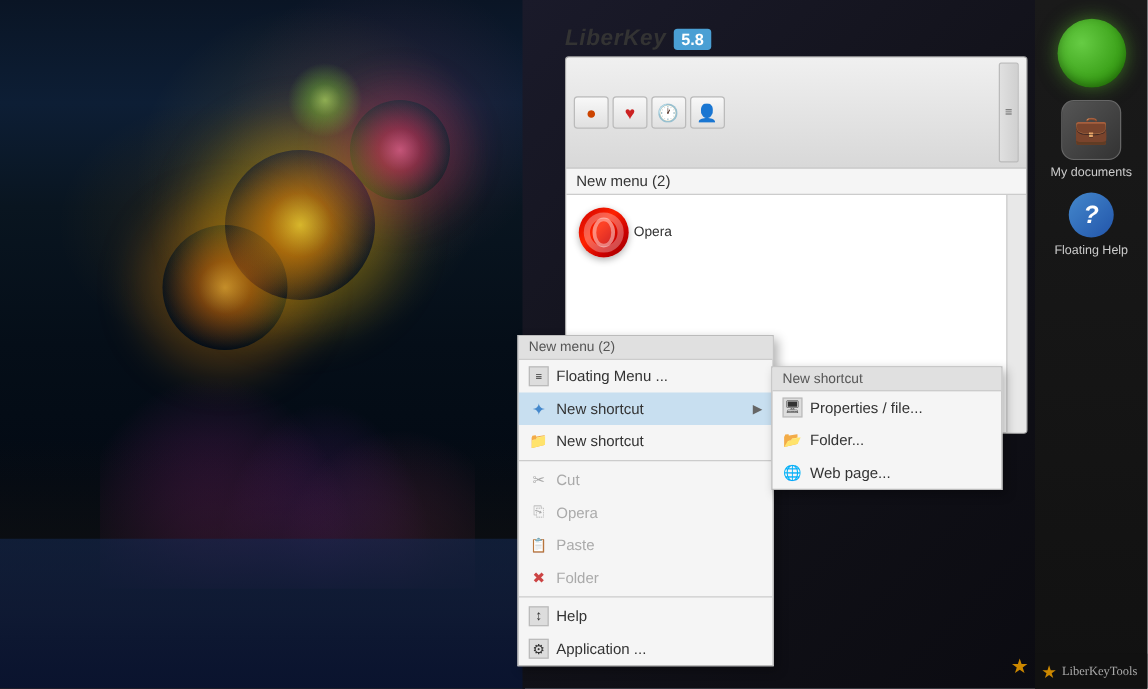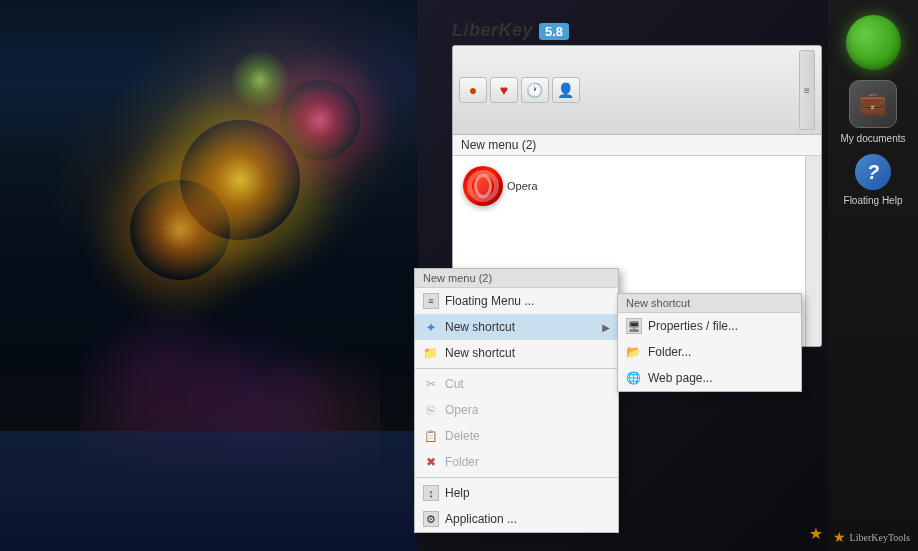--- a/index.html
+++ b/index.html
@@ -533,21 +533,21 @@
     <span>Cut</span>
   </div>
 
   <div class="menu-item disabled">
     <span class="menu-item-icon" style="font-size:11px;">⎘</span>
     <span>Opera</span>
   </div>
 
   <div class="menu-item disabled">
     <span class="menu-item-icon" style="font-size:11px;">📋</span>
-    <span>Delete</span>
+    <span>Paste</span>
   </div>
 
   <div class="menu-item disabled">
     <span class="menu-item-icon" style="color:#cc4444;font-size:12px;">✖</span>
     <span>Folder</span>
   </div>
 
   <div class="menu-separator"></div>
 
   <div class="menu-item">

